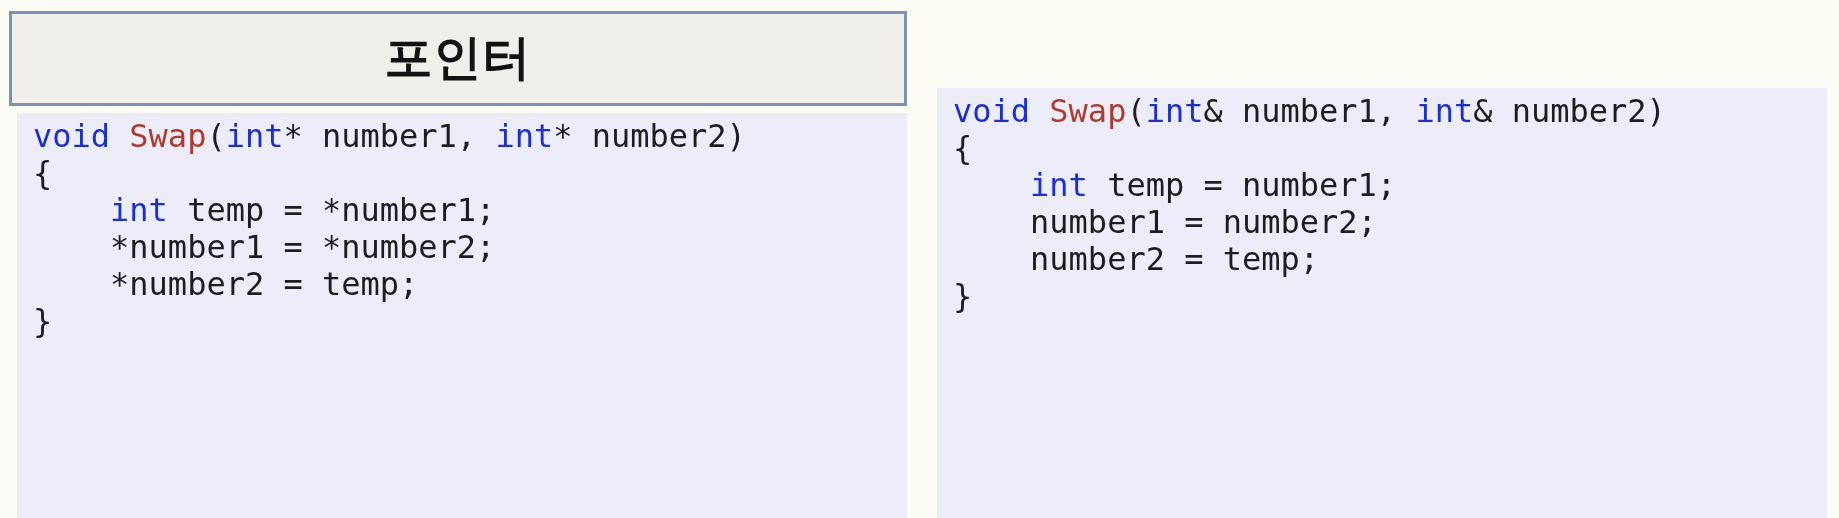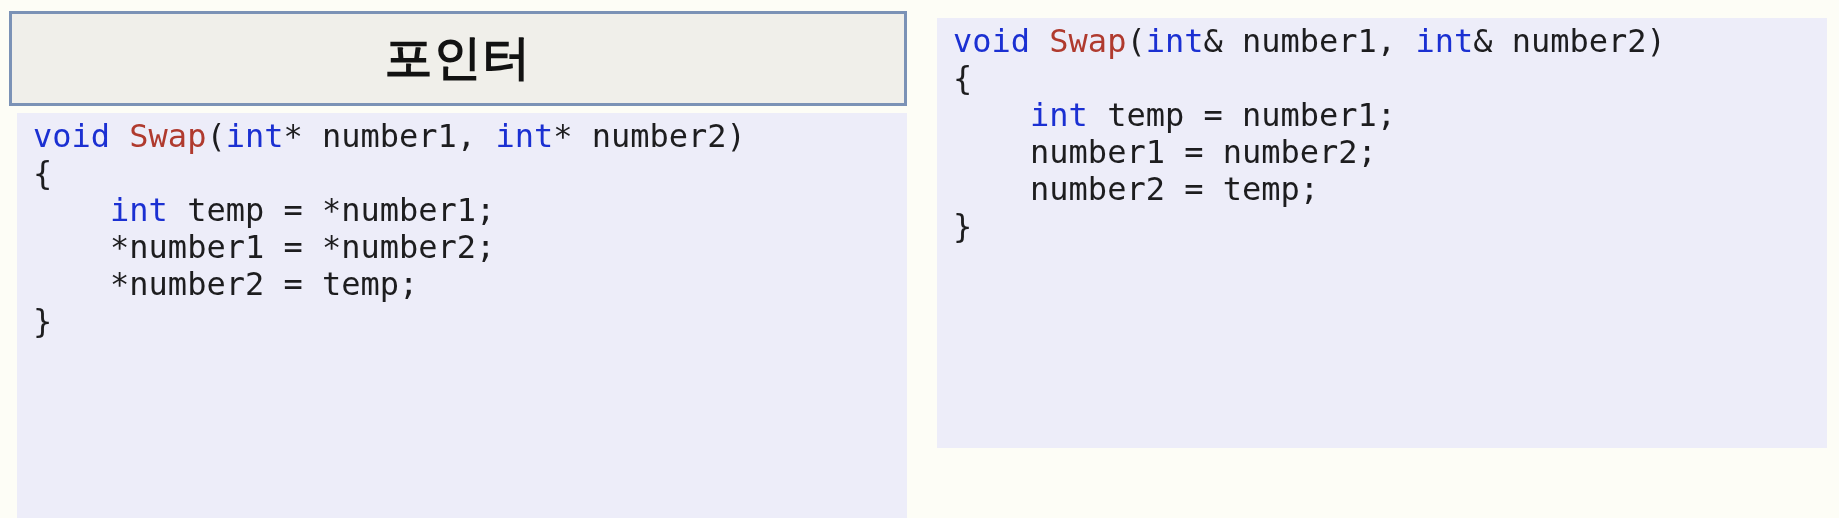--- a/index.html
+++ b/index.html
@@ -17,20 +17,21 @@
     height: 518px;
     display: flex;
     gap: 22px;
     padding: 11px 12px 0 9px;
   }
   .panel {
     flex: 1;
     display: flex;
     flex-direction: column;
     min-width: 0;
+    justify-content: flex-end;
   }
   .panel-header {
     box-sizing: border-box;
     height: 100px;
     background: var(--header-bg, #f0efea);
     border: 3px solid var(--header-border, #7b92b6);
     display: flex;
     align-items: center;
     justify-content: center;
   }

